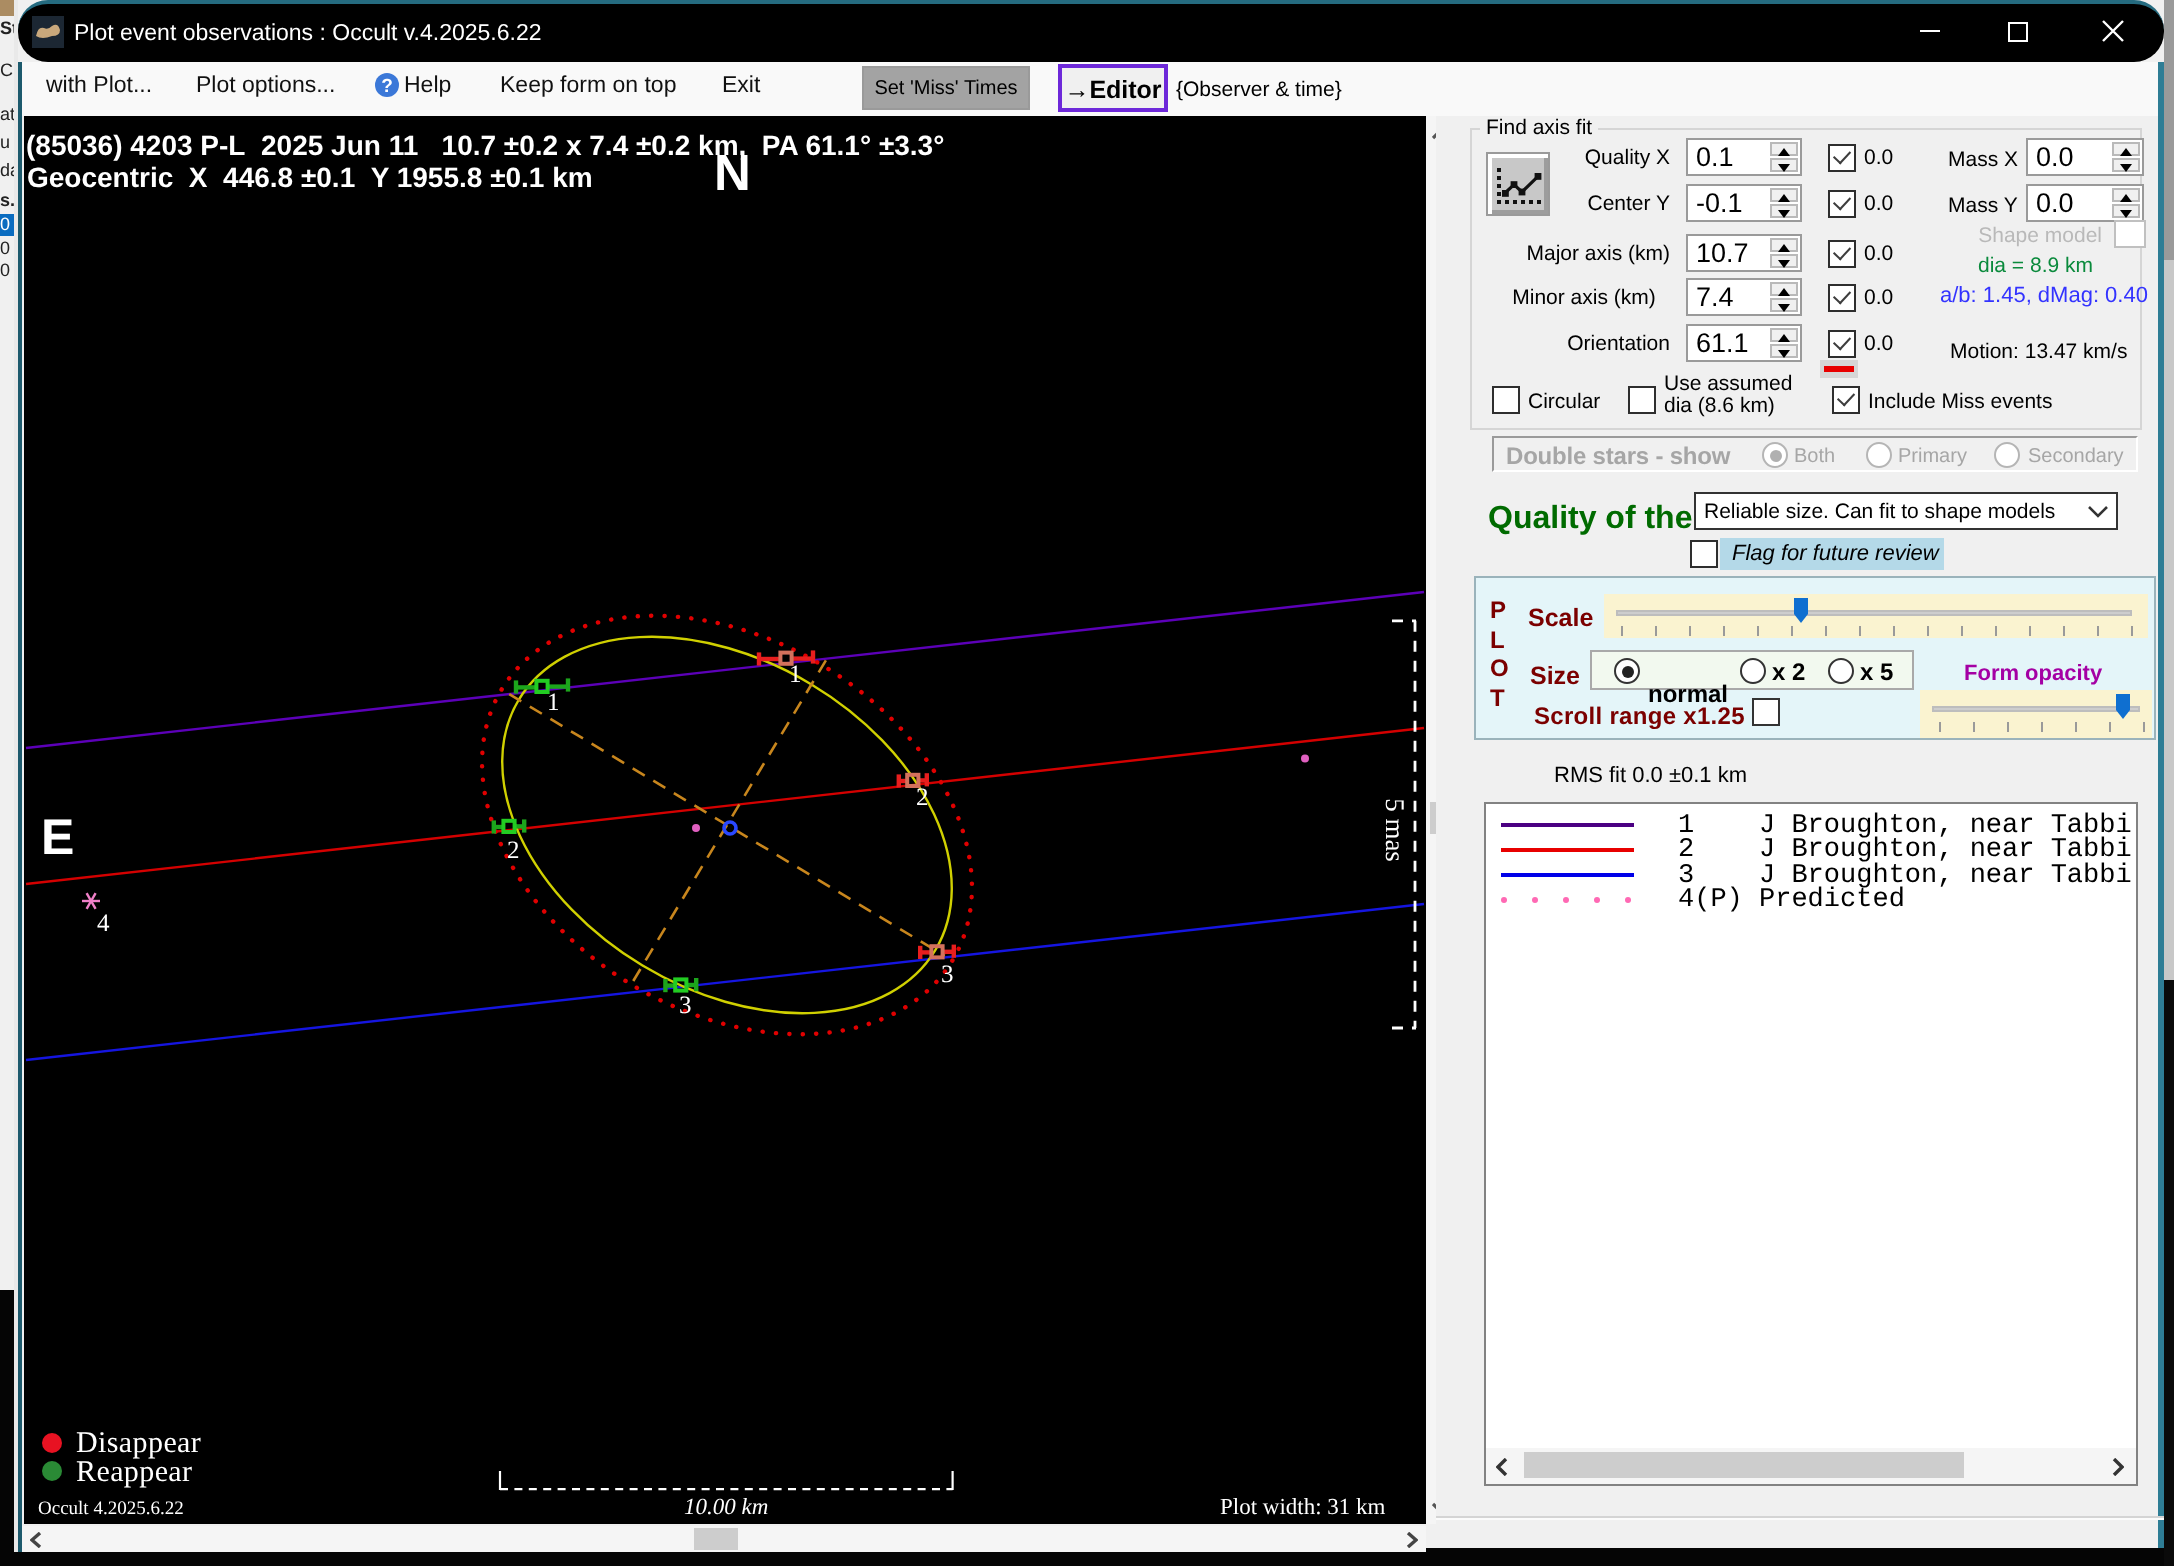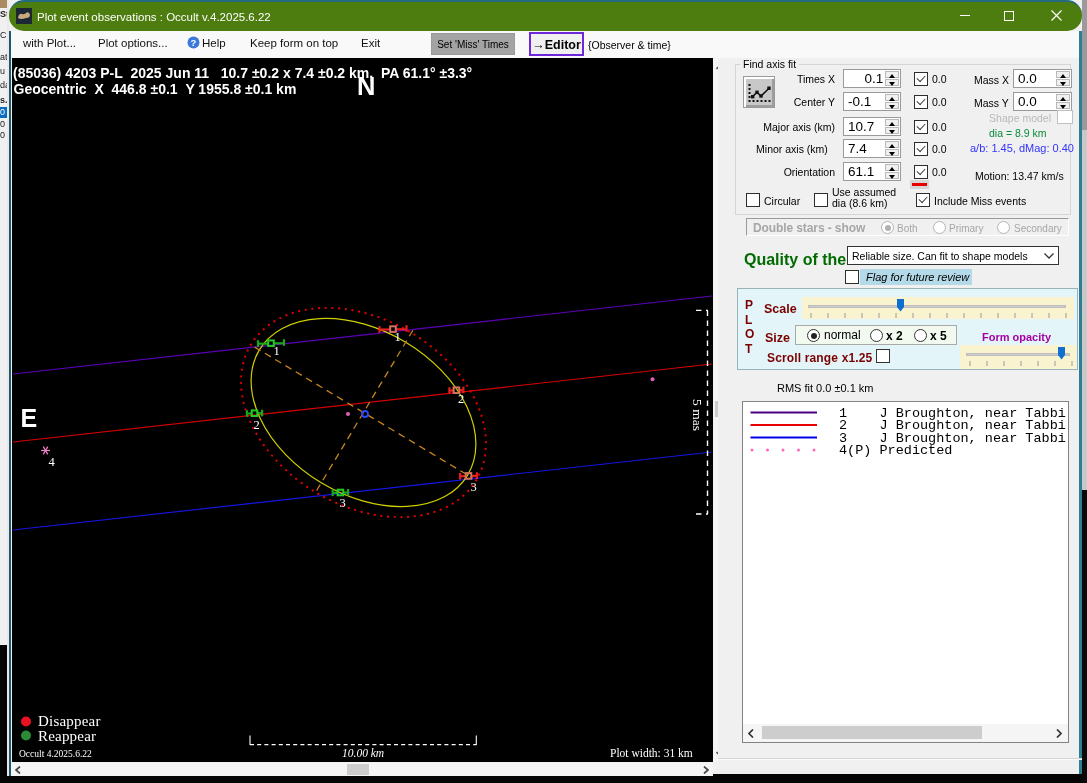--- a/index.html
+++ b/index.html
@@ -2,21 +2,21 @@
 <html><head><meta charset="utf-8">
 <style>
   html,body{margin:0;padding:0;width:1087px;height:783px;overflow:hidden;background:#0a0a0a;}
   *{box-sizing:border-box;}
   body{font-family:"Liberation Sans",sans-serif;}
   .abs{position:absolute;}
   #stage{position:relative;width:1087px;height:783px;background:#101010;}
   #sliver{left:0;top:0;width:9px;height:783px;background:#f0f0f0;overflow:hidden;}
   .sl-t{position:absolute;left:0;font-size:9px;color:#222;white-space:nowrap;}
   #win{left:9px;top:0;width:1073px;height:783px;background:#f0f0f0;}
-  #titlebar{left:0;top:0;width:1073px;height:31px;background:#4d7c0f;border-top:2px solid #256b80;border-radius:15px;}
+  #titlebar{left:0;top:0;width:1073px;height:31px;background:#000000;border-top:2px solid #256b80;border-radius:15px;}
   #titletext{left:28px;top:9px;color:#fff;font-size:11.5px;}
   #menubar{left:2px;top:31px;width:1069px;height:27px;background:#f9f9f9;}
   .menuitem{position:absolute;top:6px;font-size:11.5px;color:#111;}
   .sb{background:#f5f5f5;}
   .sb-thumb{position:absolute;background:#cdcdcd;}
   #panel{left:709px;top:58px;width:361px;height:716px;background:#f0f0f0;font-size:10.5px;color:#000;}
   .num{position:absolute;width:58px;height:19px;background:#fff;border:1px solid #9a9a9a;font-size:13.5px;padding:1px 0 0 4px;}
   .num i{position:absolute;right:1px;top:1px;width:14px;height:7px;font-style:normal;background:#f0f0f0;border:1px solid #b9b9b9;}
   .num i:after{content:"";position:absolute;left:3px;top:1.5px;border-left:3.5px solid transparent;border-right:3.5px solid transparent;border-bottom:4px solid #000;}
   .num b{position:absolute;right:1px;bottom:1px;width:14px;height:7px;background:#f0f0f0;border:1px solid #b9b9b9;}
@@ -225,22 +225,22 @@
           </g>
           <path d="M8.5,19.5 L13,15.3 L17,19 L25,11.2" stroke="#111" stroke-width="1.6" fill="none"></path>
           <g fill="#111">
             <rect x="7" y="18" width="3.4" height="3.4"></rect>
               <rect x="11.3" y="13.6" width="3.4" height="3.4"></rect>
               <rect x="15.3" y="17.3" width="3.4" height="3.4"></rect>
               <rect x="23.3" y="9.5" width="3.4" height="3.4"></rect>
           </g>
         </svg>
       </div>
-      <div class="abs lbl" style="left:61px;top:15px;width:56px;text-align:right;">Times X</div>
-      <div class="num" style="left:125px;top:11px;text-align:center;">0.1<i></i><b></b></div>
+      <div class="abs lbl" style="left:61px;top:15px;width:56px;text-align:right;">Quality X</div>
+      <div class="num" style="left:125px;top:11px;">0.1<i></i><b></b></div>
       <div class="cb checked" style="left:196px;top:14px;"></div>
         <div class="abs lbl" style="left:214px;top:15px;">0.0</div>
       <div class="abs lbl" style="left:256px;top:16px;">Mass X</div>
       <div class="num" style="left:295px;top:11px;width:59px;">0.0<i></i><b></b></div>
 
       <div class="abs lbl" style="left:61px;top:38px;width:56px;text-align:right;">Center Y</div>
       <div class="num" style="left:125px;top:34px;">-0.1<i></i><b></b></div>
       <div class="cb checked" style="left:196px;top:37px;"></div>
         <div class="abs lbl" style="left:214px;top:38px;">0.0</div>
       <div class="abs lbl" style="left:256px;top:39px;">Mass Y</div>
@@ -327,21 +327,21 @@
               <line x1="230" y1="0" x2="230" y2="5"></line>
               <line x1="247" y1="0" x2="247" y2="5"></line>
               <line x1="264" y1="0" x2="264" y2="5"></line>
           </g>
         </svg>
         <div class="abs lbl" style="left:27px;top:42px;color:#7b0000;font-weight:bold;font-size:12.5px;">Size</div>
         <div class="abs" style="left:57px;top:36px;width:162px;height:20px;background:#f2f9ef;border:1px solid #a9a9a9;">
           <div class="abs" style="left:11px;top:3px;width:13px;height:13px;border:1px solid #333;border-radius:50%;background:#fff;">
               <div class="abs" style="left:2.5px;top:2.5px;width:6px;height:6px;border-radius:50%;background:#222;"></div>
             </div>
-          <div class="abs lbl" style="left:28px;top:2px;font-weight:normal;font-size:12px;">normal</div>
+          <div class="abs lbl" style="left:28px;top:14px;font-weight:bold;font-size:12px;">normal</div>
           <div class="abs" style="left:74px;top:3px;width:13px;height:13px;border:1px solid #333;border-radius:50%;background:#fff;"></div>
           <div class="abs lbl" style="left:90px;top:3px;font-weight:bold;font-size:12px;">x 2</div>
           <div class="abs" style="left:118px;top:3px;width:13px;height:13px;border:1px solid #333;border-radius:50%;background:#fff;"></div>
           <div class="abs lbl" style="left:134px;top:3px;font-weight:bold;font-size:12px;">x 5</div>
         </div>
         <div class="abs lbl" style="left:244px;top:42px;color:#a400a4;font-weight:bold;font-size:11px;">Form opacity</div>
         <div class="abs lbl" style="left:29px;top:62px;color:#7b0000;font-weight:bold;font-size:12px;letter-spacing:0.15px;">Scroll range x1.25</div>
         <div class="abs" style="left:138px;top:60px;width:14px;height:14px;background:#fff;border:1px solid #333;"></div>
         <div class="abs" style="left:222px;top:56px;width:116px;height:24px;background:#faf3d0;"></div>
         <div class="abs" style="left:228px;top:64px;width:104px;height:3px;background:#cdcdcd;border:1px solid #bdbdbd;"></div>

